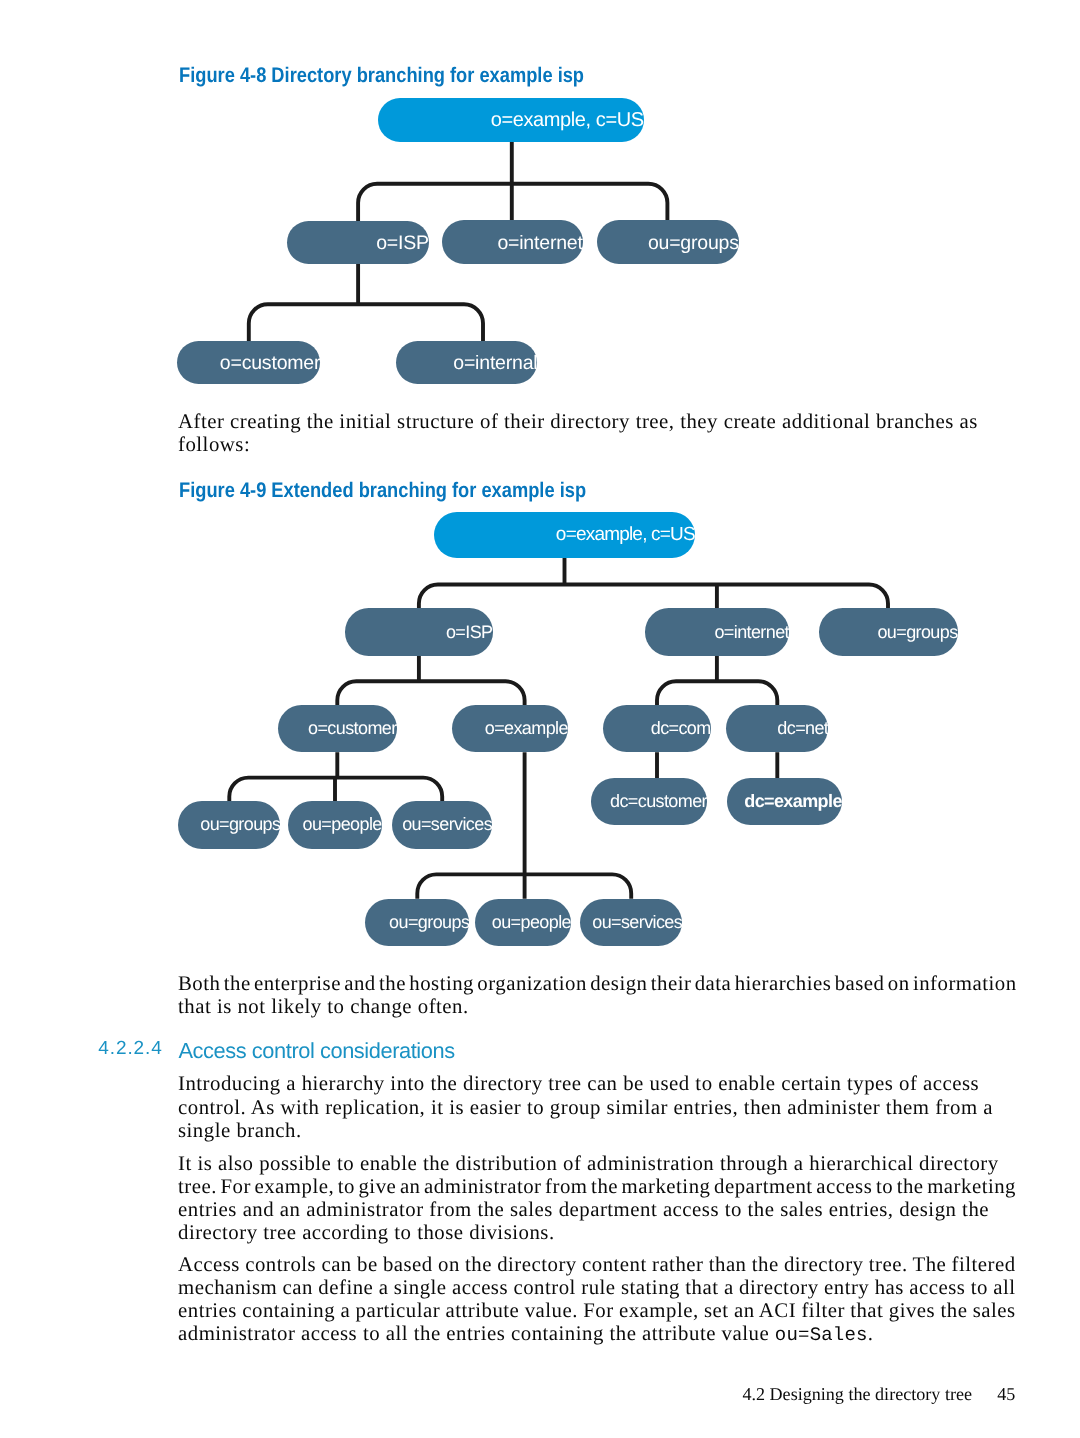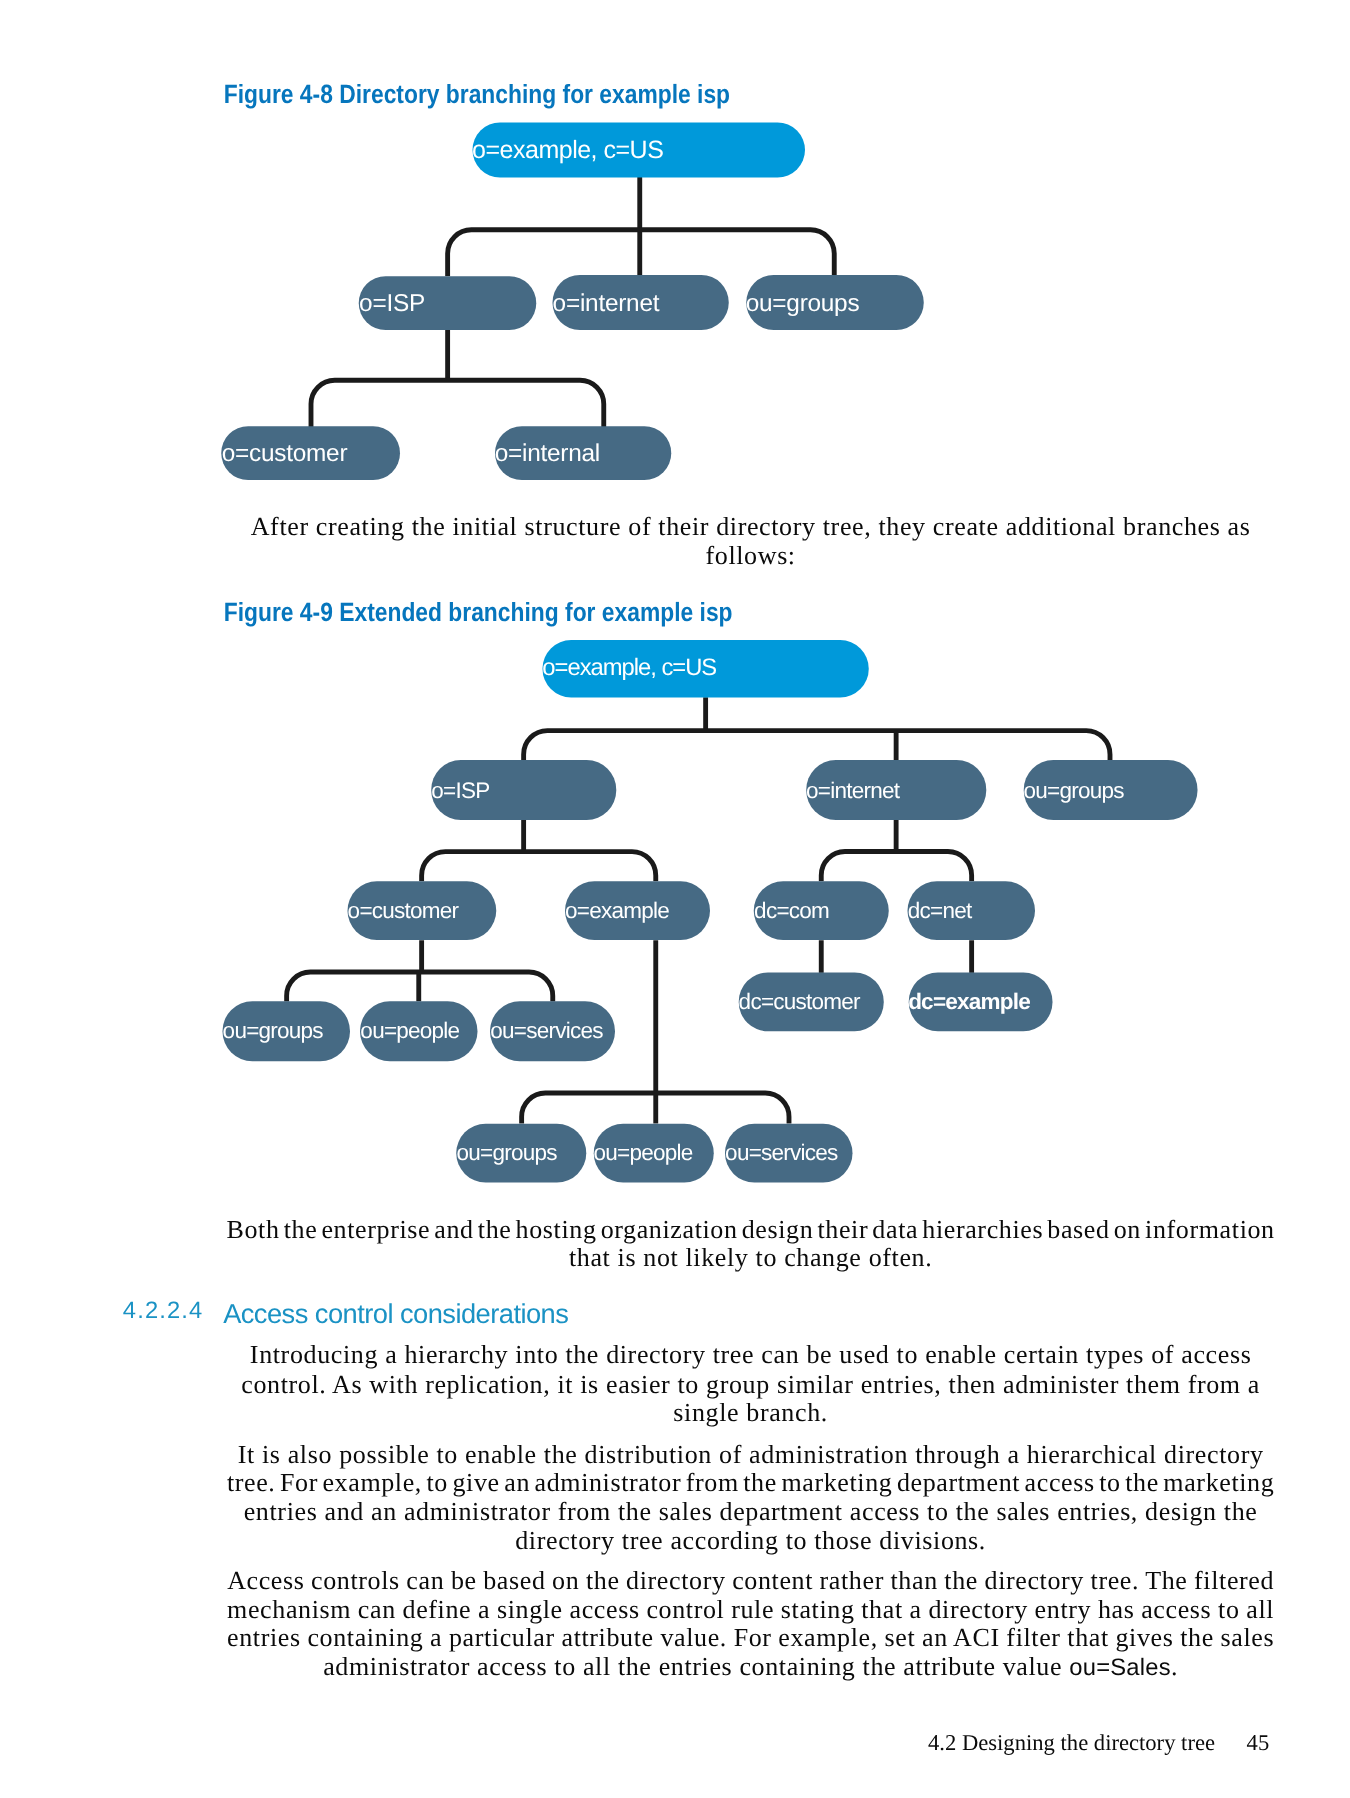--- a/index.html
+++ b/index.html
@@ -7,37 +7,37 @@
        font-family:"Liberation Serif",serif;
        -webkit-font-smoothing:antialiased;text-rendering:geometricPrecision;}
   .page{position:absolute;left:0;top:0;width:1080px;height:1438px;}
 
   .fig-caption{position:absolute;font-family:"Liberation Sans",sans-serif;font-weight:bold;
        color:#0676bd;font-size:21.1px;white-space:nowrap;
        transform:scaleX(0.866);transform-origin:0 50%;}
 
   .figure{position:absolute;left:0;}
   .figure > svg{position:absolute;left:0;top:0;overflow:visible;}
-  .node{position:absolute;box-sizing:border-box;display:flex;align-items:center;justify-content:flex-start;
+  .node{position:absolute;box-sizing:border-box;display:flex;align-items:center;justify-content:flex-end;
         color:#ffffff;font-family:"Liberation Sans",sans-serif;white-space:nowrap;
         background:#466a84;}
   .fig-a .node{font-size:19.5px;letter-spacing:-0.2px;padding-top:2px;}
   .fig-a .node.root{background:#0099da;font-size:20px;letter-spacing:-0.4px;}
   .fig-b .node{font-size:18px;letter-spacing:-0.6px;}
   .fig-b .node.root{background:#0099da;font-size:19px;letter-spacing:-0.8px;}
 
   .para{position:absolute;font-family:"Liberation Serif",serif;font-size:20.8px;color:#0b0b0b;
         letter-spacing:0.5px;line-height:23.25px;}
-  .para .ln{display:block;white-space:nowrap;transform-origin:0 50%;text-align:center;}
+  .para .ln{display:block;white-space:nowrap;transform-origin:0 50%;}
   .sect-head{position:absolute;font-family:"Liberation Sans",sans-serif;color:#1a92c4;
         font-size:19px;white-space:nowrap;}
   .sect-head.num{letter-spacing:0.9px;}
   .sect-head.ttl{font-size:21.8px;letter-spacing:-0.42px;}
   .footer{position:absolute;font-family:"Liberation Serif",serif;font-size:18.1px;color:#0b0b0b;white-space:nowrap;}
-  .mono{font-family:Liberation Sans, sans-serif;font-size:19px;letter-spacing:0.2px;margin-top:26px;}
+  .mono{font-family:Liberation Mono, monospace;font-size:19px;letter-spacing:0.2px;margin-top:26px;}
 </style>
 </head>
 <body>
 
 <div class="page">
 
   <div class="fig-caption" style="left:178.9px;top:63.7px;">Figure 4-8 Directory branching for example isp</div>
 
   <div class="figure fig-a" style="top:0;width:1080px;height:400px;">
     <svg width="1080" height="400" viewBox="0 0 1080 400">

